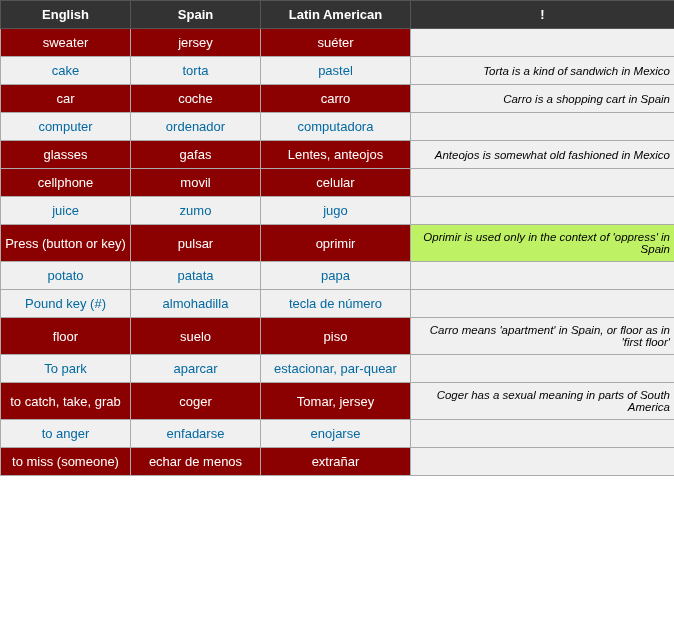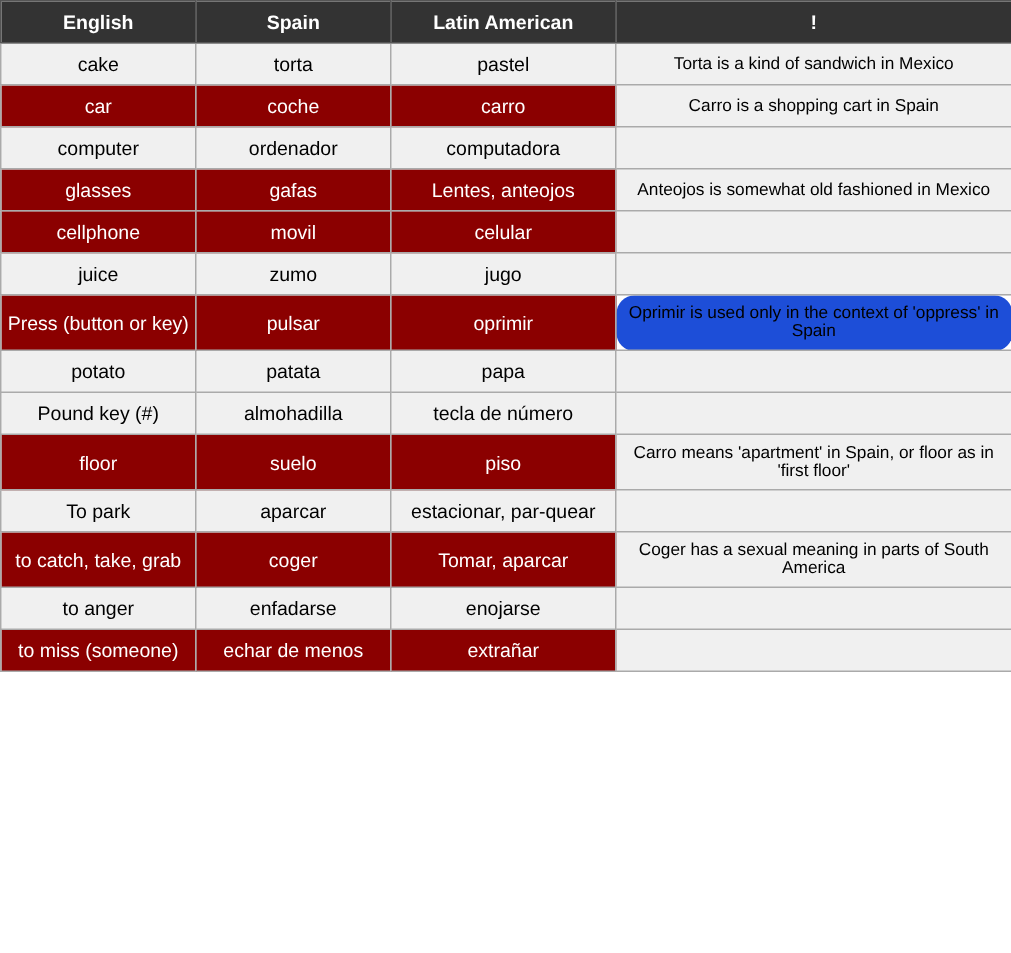--- a/index.html
+++ b/index.html
@@ -27,25 +27,26 @@
       padding: 6px 4px;
       border: 1px solid #aaa;
       vertical-align: middle;
     }
     tr.dark-row td {
       background-color: #8b0000;
       color: #fff;
     }
     tr.light-row td {
       background-color: #f0f0f0;
-      color: #000000;
+      color: #0369a1;
     }
     td.note-cell {
-      text-align: center;
+      text-align: right;
       font-size: 11.5px;
+      font-style: italic;
     }
     col.col-english { width: 130px; }
     col.col-spain { width: 130px; }
     col.col-latin { width: 150px; }
     col.col-note { width: 264px; }
   </style>
 </head>
 <body>
 
 <table>
@@ -57,20 +58,26 @@
   </colgroup>
   <thead>
     <tr>
       <th>English</th>
       <th>Spain</th>
       <th>Latin American</th>
       <th>!</th>
     </tr>
   </thead>
   <tbody id="table-body">
+  <tr class="dark-row">
+        <td>sweater</td>
+        <td>jersey</td>
+        <td>suéter</td>
+        <td class="note-cell" style="background-color: rgb(240, 240, 240); color: rgb(0, 0, 0);"></td>
+      </tr>
       <tr class="light-row">
         <td>cake</td>
         <td>torta</td>
         <td>pastel</td>
         <td class="note-cell" style="background-color: rgb(240, 240, 240); color: rgb(0, 0, 0);">Torta is a kind of sandwich in Mexico</td>
       </tr>
       <tr class="dark-row">
         <td>car</td>
         <td>coche</td>
         <td>carro</td>
@@ -97,21 +104,21 @@
       <tr class="light-row">
         <td>juice</td>
         <td>zumo</td>
         <td>jugo</td>
         <td class="note-cell" style="background-color: rgb(240, 240, 240); color: rgb(0, 0, 0);"></td>
       </tr>
       <tr class="dark-row">
         <td>Press (button or key)</td>
         <td>pulsar</td>
         <td>oprimir</td>
-        <td class="note-cell" style="background-color: #1d4ed8; color: rgb(0, 0, 0); border-radius: 12px;">Oprimir is used only in the context of 'oppress' in Spain</td>
+        <td class="note-cell" style="background-color: #bef264; color: rgb(0, 0, 0);">Oprimir is used only in the context of 'oppress' in Spain</td>
       </tr>
       <tr class="light-row">
         <td>potato</td>
         <td>patata</td>
         <td>papa</td>
         <td class="note-cell" style="background-color: rgb(240, 240, 240); color: rgb(0, 0, 0);"></td>
       </tr>
       <tr class="light-row">
         <td>Pound key (#)</td>
         <td>almohadilla</td>
@@ -126,21 +133,21 @@
       </tr>
       <tr class="light-row">
         <td>To park</td>
         <td>aparcar</td>
         <td>estacionar, par-quear</td>
         <td class="note-cell" style="background-color: rgb(240, 240, 240); color: rgb(0, 0, 0);"></td>
       </tr>
       <tr class="dark-row">
         <td>to catch, take, grab</td>
         <td>coger</td>
-        <td>Tomar, aparcar</td>
+        <td>Tomar, jersey</td>
         <td class="note-cell" style="background-color: rgb(240, 240, 240); color: rgb(0, 0, 0);">Coger has a sexual meaning in parts of South America</td>
       </tr>
       <tr class="light-row">
         <td>to anger</td>
         <td>enfadarse</td>
         <td>enojarse</td>
         <td class="note-cell" style="background-color: rgb(240, 240, 240); color: rgb(0, 0, 0);"></td>
       </tr>
       <tr class="dark-row">
         <td>to miss (someone)</td>

